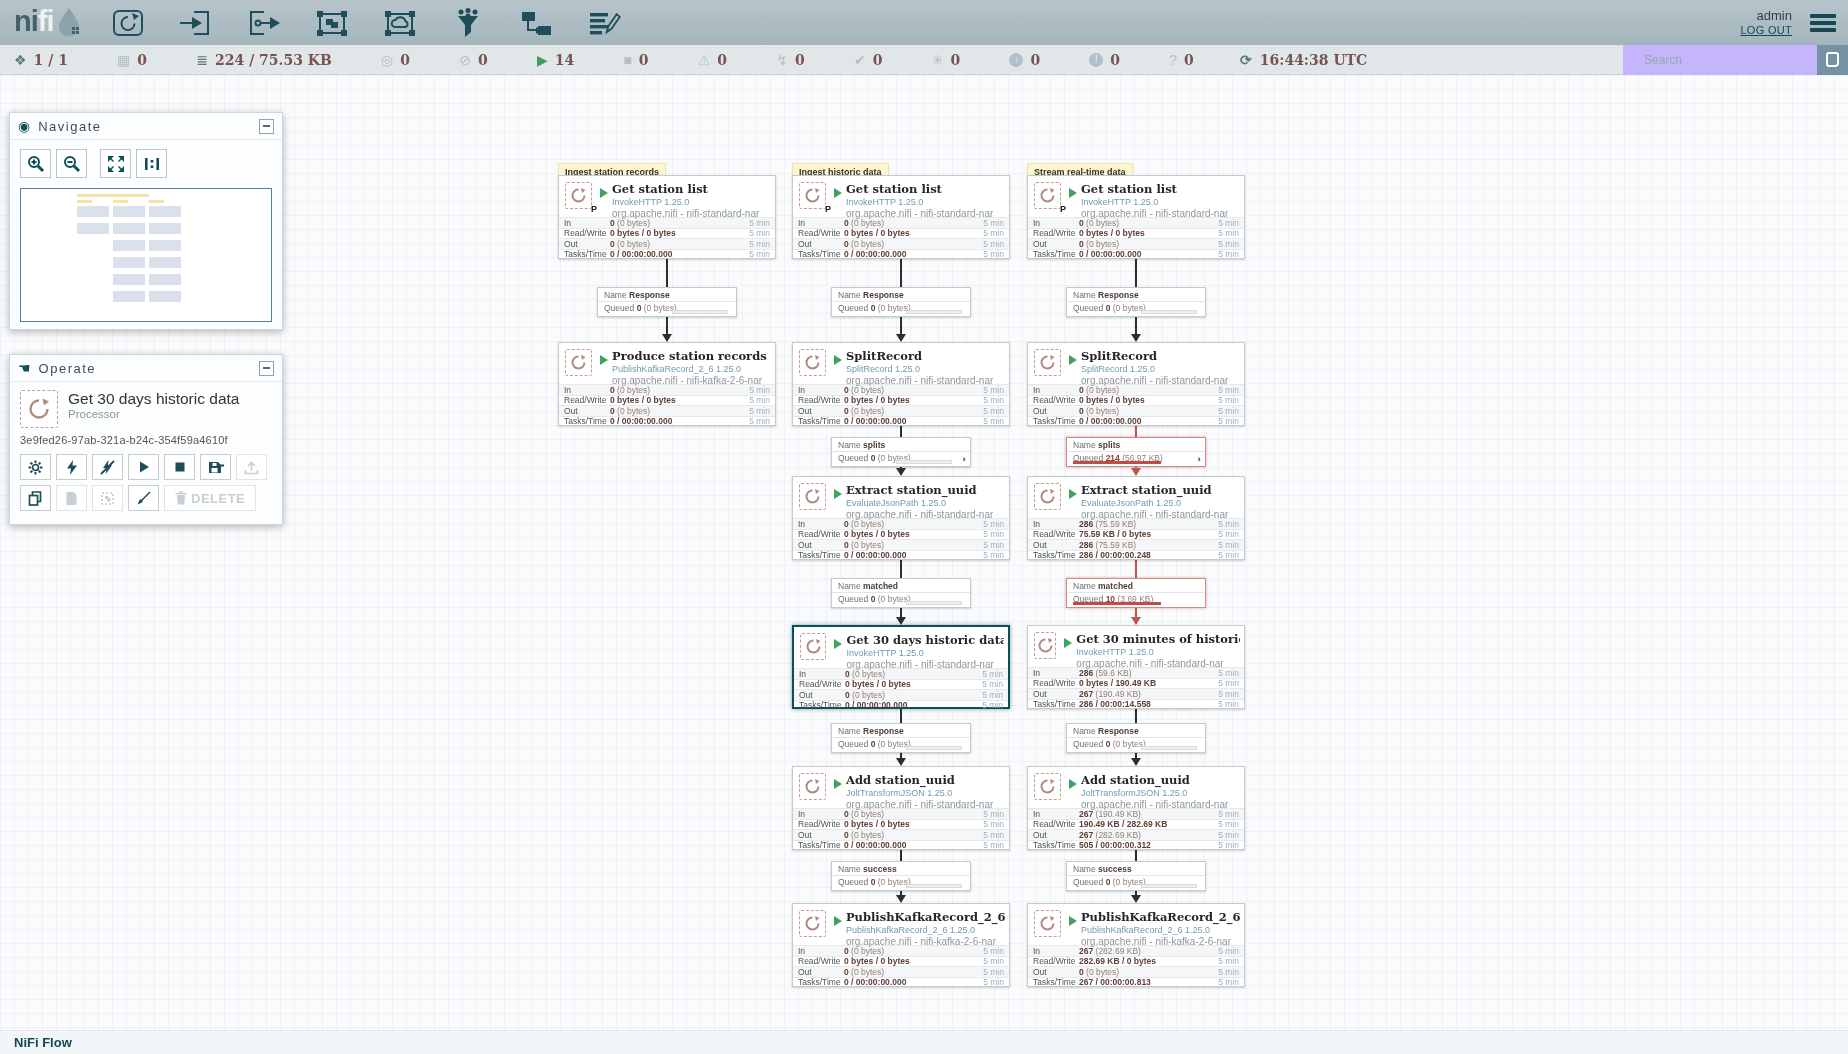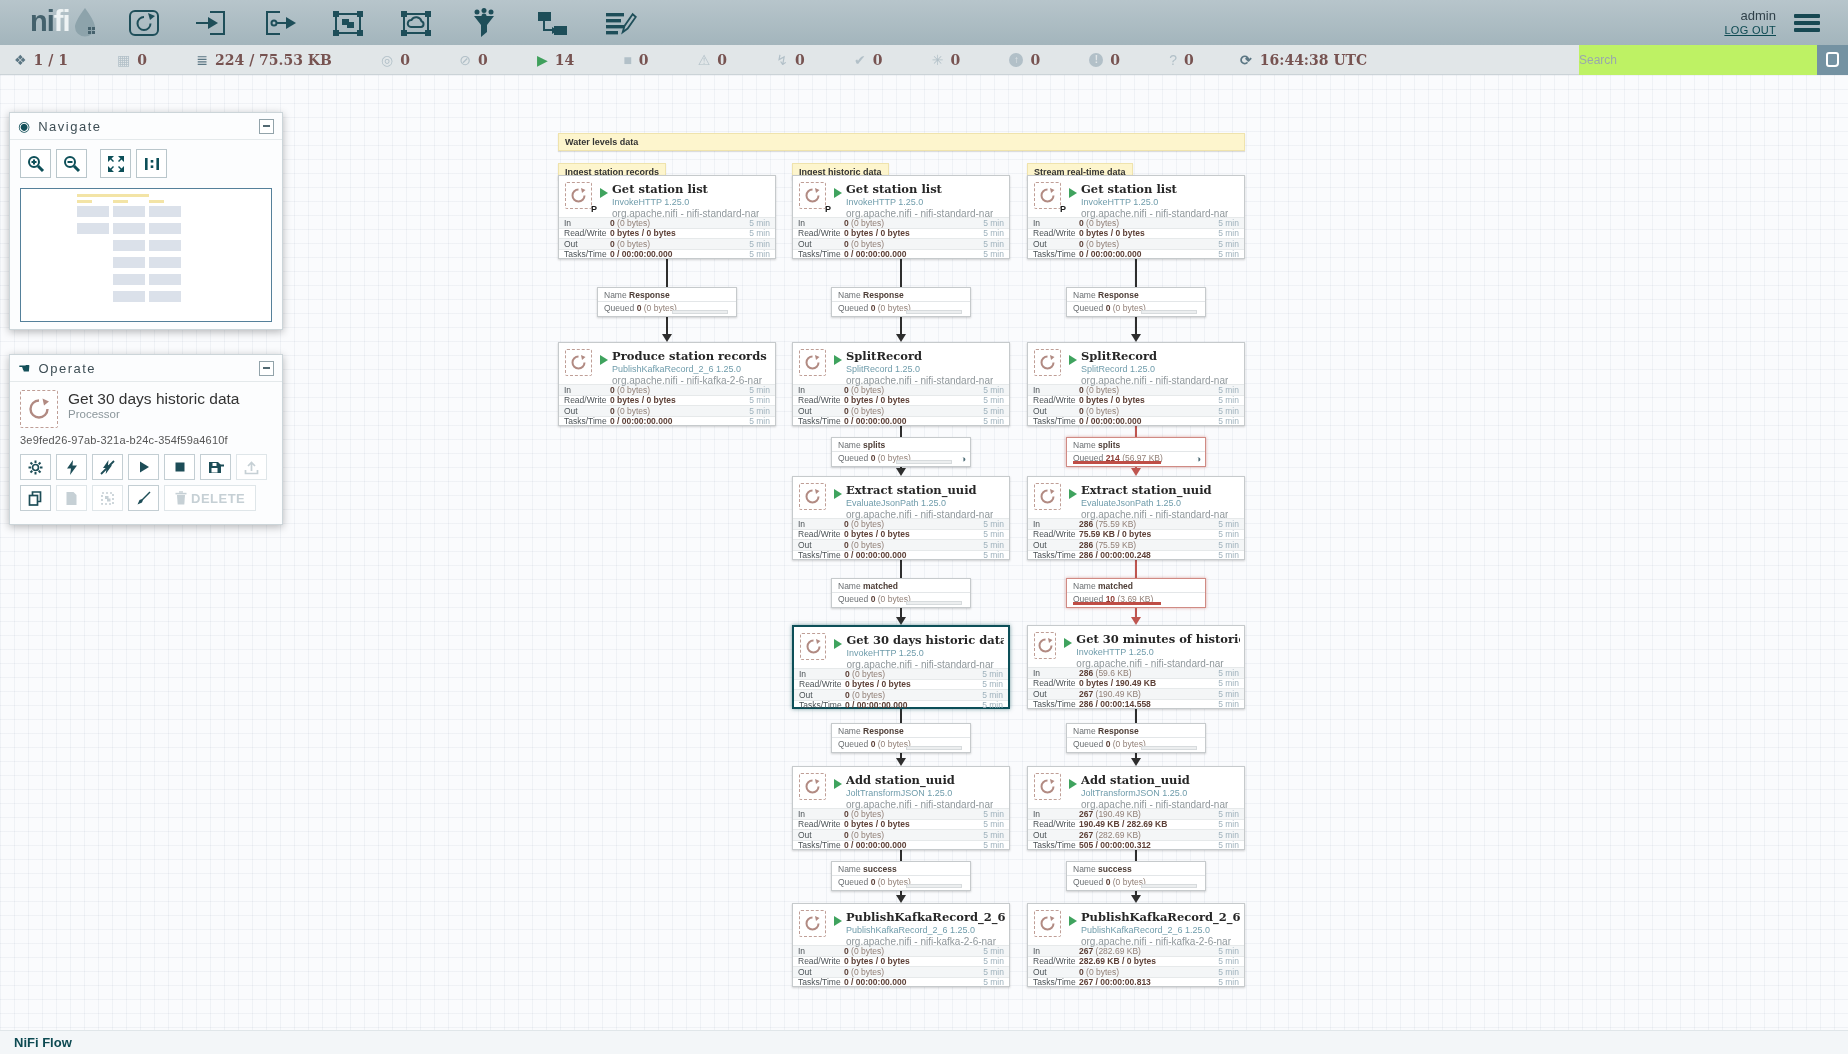--- a/index.html
+++ b/index.html
@@ -1,20 +1,20 @@
 <!DOCTYPE html>
 <html><head>
 <meta charset="utf-8">
 <style>
   * { margin:0; padding:0; box-sizing:border-box; }
   html,body { width:1848px; height:1054px; overflow:hidden; font-family:"Liberation Sans",sans-serif; background:#fff; }
   .slab { font-family:"DejaVu Serif",serif; }
 
   
-  .topbar { height:45px; background:linear-gradient(#b7c5cb,#a3b5bc); display:flex; align-items:center; padding:0 26px; }
+  .topbar { height:45px; background:linear-gradient(#b7c5cb,#a3b5bc); display:flex; align-items:center; padding:0 10px; }
   .logo { display:flex; align-items:flex-end; margin:0 26px 2px 4px; font-weight:bold; font-size:29px; letter-spacing:-1px; }
   .logo .l1{ color:#44616c; } .logo .l2{ color:#eef3f4; }
   .logo svg { margin:0 0 1px 2px; }
   .comp-icons { display:flex; align-items:center; gap:28px; }
   .comp-btn { width:40px; height:34px; display:flex; align-items:center; justify-content:center; cursor:grab; }
   .comp-btn svg { stroke:#1e4e59; fill:none; stroke-width:2; }
   .comp-btn .f { fill:#1e4e59; stroke:none; }
   .user-area { margin-left:auto; display:flex; align-items:center; gap:16px; }
   .user-meta { text-align:right; line-height:15px; }
   .user-name { font-size:13px; color:#30414a; }
@@ -26,21 +26,21 @@
   .statusbar { height:30px; background:#e1e6e8; border-bottom:1px solid #cbd3d7; display:flex; align-items:center; padding:0 0 0 14px; }
   .stats { display:flex; align-items:center; justify-content:space-between; width:1180px; }
   .sitem { display:flex; align-items:center; gap:7px; white-space:nowrap; }
   .sic { font-size:14px; line-height:16px; }
   .sic.dark { color:#5c7784; } .sic.light { color:#b2c0c8; } .sic.green { color:#3fa05c; }
   .sic.circ { background:#b2c0c8; color:#e1e6e8; border-radius:50%; width:14px; height:14px; line-height:14px; text-align:center; font-size:10px; font-weight:bold; }
   .sval { font-size:14px; font-weight:bold; color:#775351; font-family:"DejaVu Serif",serif; }
   .refresh-area { display:flex; align-items:center; gap:8px; margin-left:46px; white-space:nowrap; }
   .refresh-ic { color:#5c7784; font-size:14px; font-weight:bold; cursor:default; }
   .search-wrap { margin-left:auto; display:flex; height:30px; }
-  .search-wrap input { width:238px; height:30px; border:none; outline:none; padding:0 0; font-size:12px; color:#444; background:#bef264; }
+  .search-wrap input { width:194px; height:30px; border:none; outline:none; padding:0 21px; font-size:12px; color:#444; background:#c4b5fd; }
   .search-wrap input::placeholder { color:#9aa7ad; }
   .bulletin-btn { width:31px; height:30px; background:#7492a2; border:none; display:flex; align-items:center; justify-content:center; cursor:pointer; }
   .bulletin-btn span { width:13px; height:15px; border:2px solid #fff; border-radius:3px 3px 4px 3px; }
 
   
   .canvas { position:relative; width:1848px; height:955px; overflow:hidden; background-color:#fafbfd;
     background-image:linear-gradient(to right, rgba(60,90,120,.055) 1px, transparent 1px),
                      linear-gradient(to bottom, rgba(60,90,120,.055) 1px, transparent 1px);
     background-size:14px 14px; }
 
@@ -321,21 +321,20 @@
   <div class="search-wrap">
     <input type="text" placeholder="Search" style="">
     <button class="bulletin-btn">
         <span></span>
       </button>
   </div>
 </div>
 
 <div class="canvas">
 
-  <div class="glabel big" id="bigLabel" style="left: 558px; top: 58px;">Water levels data</div>
   <div id="colLabels">
 
   <div class="glabel" style="left: 558px; top: 88px;">Ingest station records</div>
       <div class="glabel" style="left: 792px; top: 88px;">Ingest historic data</div>
       <div class="glabel" style="left: 1027px; top: 88px;">Stream real-time data</div>
     </div>
 
   <div id="lines">
       <div class="fline" style="left: 666px; top: 184px; height: 28px;"></div>
       <div class="fline" style="left: 666px; top: 242px; height: 18px;"></div>

